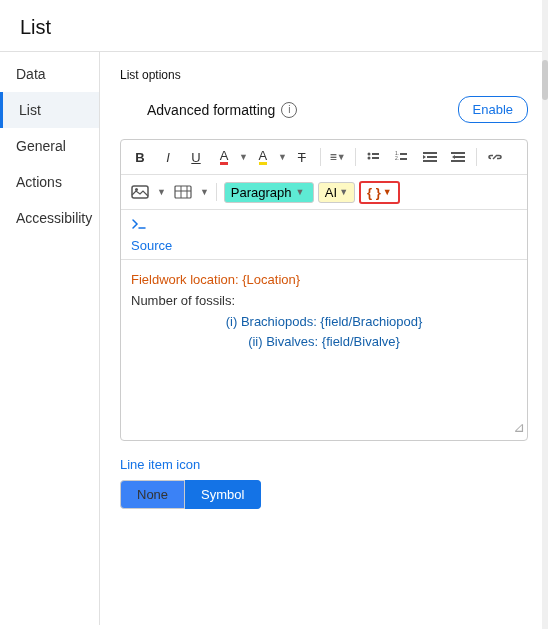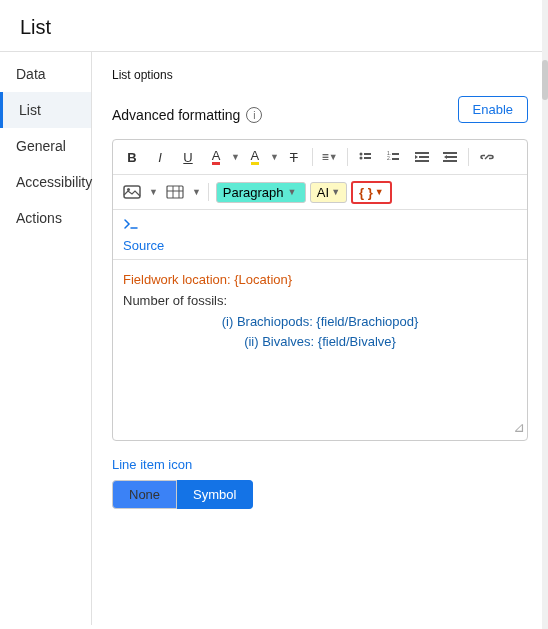--- a/index.html
+++ b/index.html
@@ -19,21 +19,21 @@
       color: #111;
       border-bottom: 1px solid #e0e0e0;
     }
 
     .layout {
       display: flex;
       height: calc(629px - 56px);
     }
 
     .sidebar {
-      width: 92px;
+      width: 100px;
       border-right: 1px solid #e0e0e0;
       padding-top: 4px;
     }
 
     .sidebar-item {
       padding: 10px 16px;
       cursor: pointer;
       color: #333;
       font-size: 14px;
     }
@@ -61,23 +61,24 @@
 
     .section-title {
       font-size: 12px;
       font-weight: 500;
       color: #111;
       margin-bottom: 14px;
     }
 
     .advanced-formatting-row {
       display: flex;
-      align-items: flex-end;
+      align-items: center;
       justify-content: space-between;
       margin-bottom: 16px;
+      margin-left: 27px;
     }
 
     .advanced-formatting-label {
       display: flex;
       align-items: center;
       gap: 6px;
       font-size: 14px;
       color: #111;
     }
 
@@ -94,21 +95,21 @@
       cursor: pointer;
     }
 
     .enable-btn {
       border: 1px solid #1473e6;
       background: #fff;
       color: #1473e6;
       padding: 5px 14px;
       font-size: 13px;
       cursor: pointer;
-      border-radius: 4px;
+      border-radius: 12px;
     }
 
     .subsection-title {
       font-size: 13px;
       color: #1473e6;
       font-weight: 500;
       margin-bottom: 8px;
     }
 
     .editor-container {
@@ -305,22 +306,22 @@
 </head>
 <body>
 
 <div class="page-title">List</div>
 
 <div class="layout">
   <div class="sidebar">
     <div class="sidebar-item">Data</div>
     <div class="sidebar-item active">List</div>
     <div class="sidebar-item">General</div>
+    <div class="sidebar-item">Actions</div>
     <div class="sidebar-item">Accessibility</div>
-    <div class="sidebar-item">Actions</div>
   </div>
 
   <div class="main-content">
     <div class="section-title">List options</div>
 
     <div class="advanced-formatting-row">
       <div class="advanced-formatting-label">
         <span>Advanced formatting</span>
         <span class="info-icon">i</span>
       </div>

